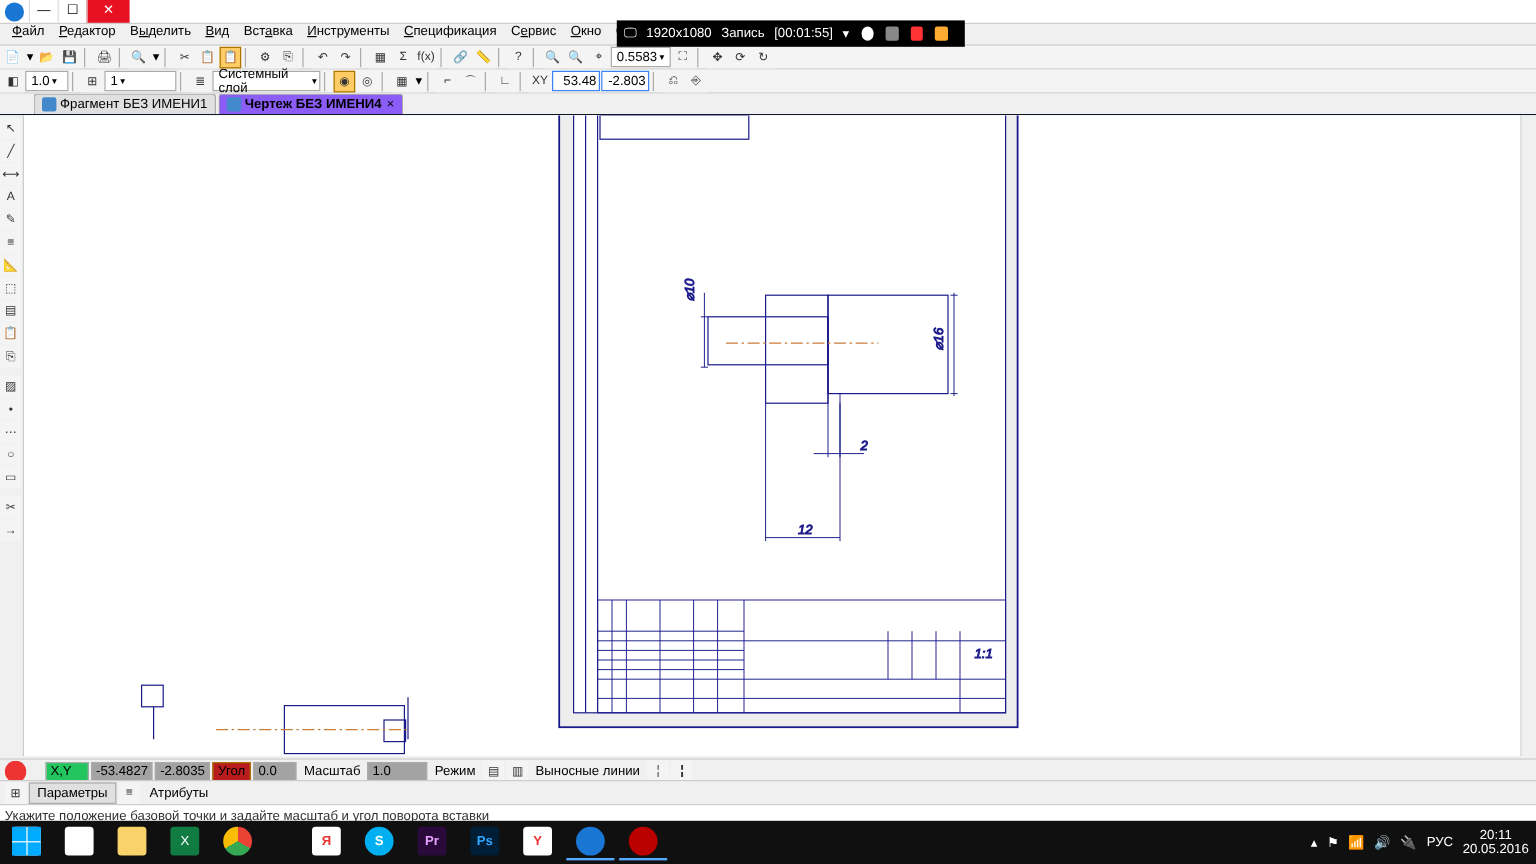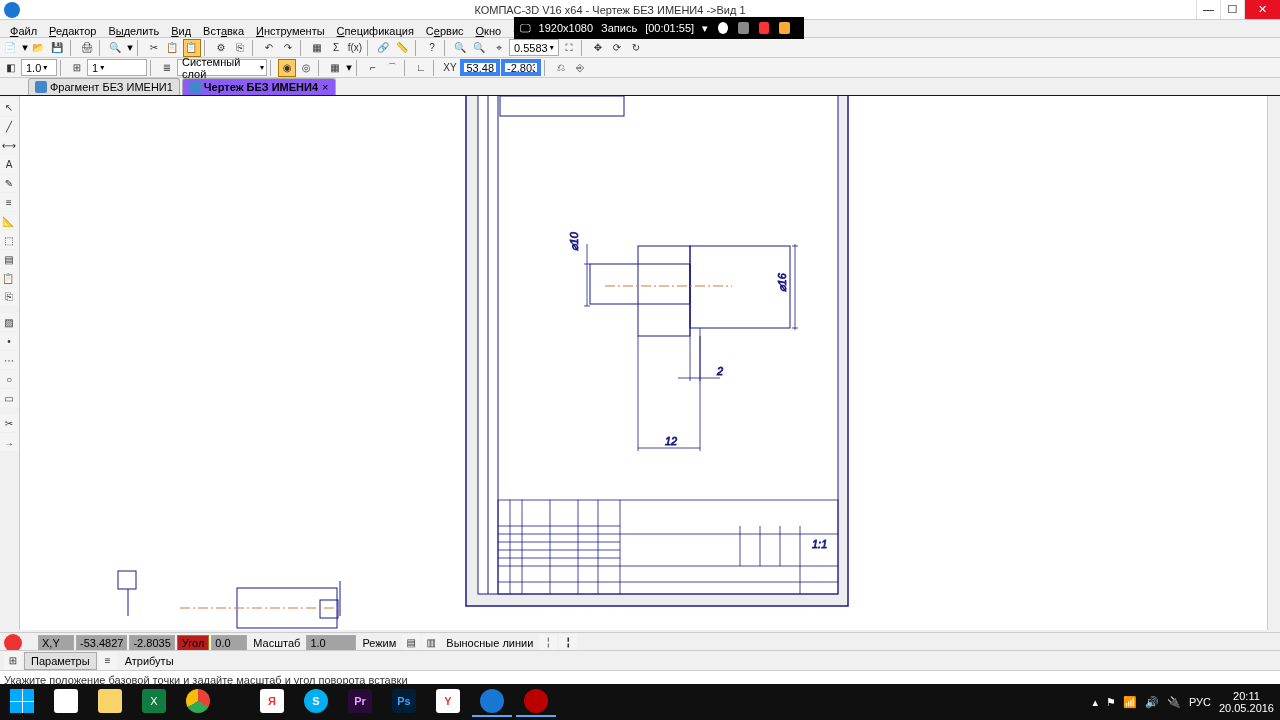--- a/index.html
+++ b/index.html
@@ -3,34 +3,34 @@
 <meta charset="utf-8">
 <style>
 * { margin:0; padding:0; box-sizing:border-box; font-family:Tahoma,Arial,sans-serif; font-size:11px; }
 body { background:#f0f0f0; overflow:hidden; width:1280px; height:720px; }
 .titlebar { height:20px; background:#fff; display:flex; align-items:center; border-bottom:1px solid #ccc; }
 .titlebar .logo { width:16px; height:16px; background:#1976d2; border-radius:50%; margin:0 4px; display:inline-block; }
 .titlebar .title { flex:1; text-align:center; color:#333; font-size:11px; }
 .winbtns { display:flex; height:100%; }
 .winbtn { width:24px; height:100%; text-align:center; line-height:18px; border-left:1px solid #ddd; cursor:default; }
 .winbtn.close { background:#e81123; color:#fff; width:36px; }
-.menubar { height:18px; background:#f0f0f0; display:flex; padding-left:4px; align-items:flex-end; border-bottom:1px solid #ccc; position:relative; }
+.menubar { height:18px; background:#f0f0f0; display:flex; padding-left:4px; align-items:flex-start; border-bottom:1px solid #ccc; position:relative; }
 .menuitem { padding:0 6px; cursor:default; }
 .menuitem u { text-decoration:underline; }
 .rec-overlay { position:absolute; left:514px; top:-3px; width:290px; height:22px; background:#000; color:#fff; display:flex; align-items:center; padding:0 6px; font-size:10px; }
 .rec-overlay span { margin-right:8px; }
 .rec-ico { width:12px; height:12px; margin:0 2px; display:inline-block; }
 .rec-red { background:#f33; border-radius:2px; }
 .rec-yel { background:#fa3; border-radius:2px; }
 .toolbar { height:20px; background:#f4f4f4; border-bottom:1px solid #ccc; display:flex; align-items:center; padding:0 2px; gap:1px; }
 .tbtn { width:18px; height:18px; background:#f4f4f4; border:1px solid transparent; display:flex; align-items:center; justify-content:center; cursor:default; }
 .tbtn.arrow { width:8px; }
 .tbtn.active { background:#fc6; border-color:#a70; }
 .sep { width:5px; height:16px; border-left:1px solid #aaa; margin:0 2px; }
-.tinput { height:17px; border:4px solid #3b82f6; background:#fff; padding:0 2px; }
+.tinput { height:17px; border:1px solid #3b82f6; background:#fff; padding:0 2px; }
 .tcombo { height:17px; border:1px solid #aaa; background:#fff; padding:0 2px 0 4px; display:flex; align-items:center; }
 .tcombo::after { content:"▾"; font-size:8px; margin-left:2px; }
 .docs { display:flex; height:18px; background:#f0f0f0; border-bottom:1px solid #0f172a; padding-left:28px; }
 .doctab { display:flex; align-items:center; padding:0 6px; border:1px solid #aaa; border-bottom:none; margin-right:2px; background:#e0e0e0; border-radius:3px 3px 0 0; }
 .doctab.active { background:#8b5cf6; font-weight:bold; }
 .doctab .ico { width:12px; height:12px; background:#48c; margin-right:3px; border-radius:2px; }
 .doctab .x { margin-left:4px; font-weight:normal; }
 .workspace { position:absolute; top:96px; left:0; right:0; bottom:90px; display:flex; }
 .lefttools { width:20px; background:#f0f0f0; border-right:1px solid #ccc; display:flex; flex-direction:column; padding-top:2px; }
 .lefttools .tbtn { width:18px; height:18px; margin-bottom:1px; }
@@ -48,21 +48,20 @@
 .tray .clock { text-align:center; line-height:12px; }
 .slabel { background:#b91c1c; padding:1px 4px; border:1px solid #a70; }
 .sval { border:1px solid #aaa; background:#a3a3a3; padding:1px 3px; min-width:36px; display:inline-block; }
 .ico-g { font-size:10px; color:#333; }
 </style>
 </head>
 <body>
 
 <div class="titlebar">
   <span class="logo"></span>
-  <div class="title">КОМПАС-3D V16  x64 - Чертеж БЕЗ ИМЕНИ4 -&gt;Вид 1</div>
   <div class="winbtns">
     <div class="winbtn">—</div>
     <div class="winbtn">☐</div>
     <div class="winbtn close">✕</div>
   </div>
 </div>
 
 <div class="menubar">
   <span class="menuitem"><u>Ф</u>айл</span>
   <span class="menuitem"><u>Р</u>едактор</span>
@@ -372,21 +371,21 @@
         <line x1="320" y1="485" x2="320" y2="520"></line>
       </g>
     </svg>
   </div>
   <div class="canvas-right"></div>
 </div>
 
 <div class="statusrow r1">
   <div class="tbtn" style="background:#e33;border-radius:50%"></div>
   <div style="width:12px"></div>
-  <span class="sval" style="background:#a3a3a3">X,Y</span>
+  <span class="sval" style="background:#22c55e">X,Y</span>
   <span class="sval">-53.4827</span>
   <span class="sval">-2.8035</span>
   <span class="slabel">Угол</span>
   <span class="sval" style="width:32px">0.0</span>
   <span style="padding:0 4px">Масштаб</span>
   <span class="sval" style="width:50px">1.0</span>
   <span style="padding:0 4px">Режим</span>
   <div class="tbtn">
       <span class="ico-g">▤</span>
     </div>

